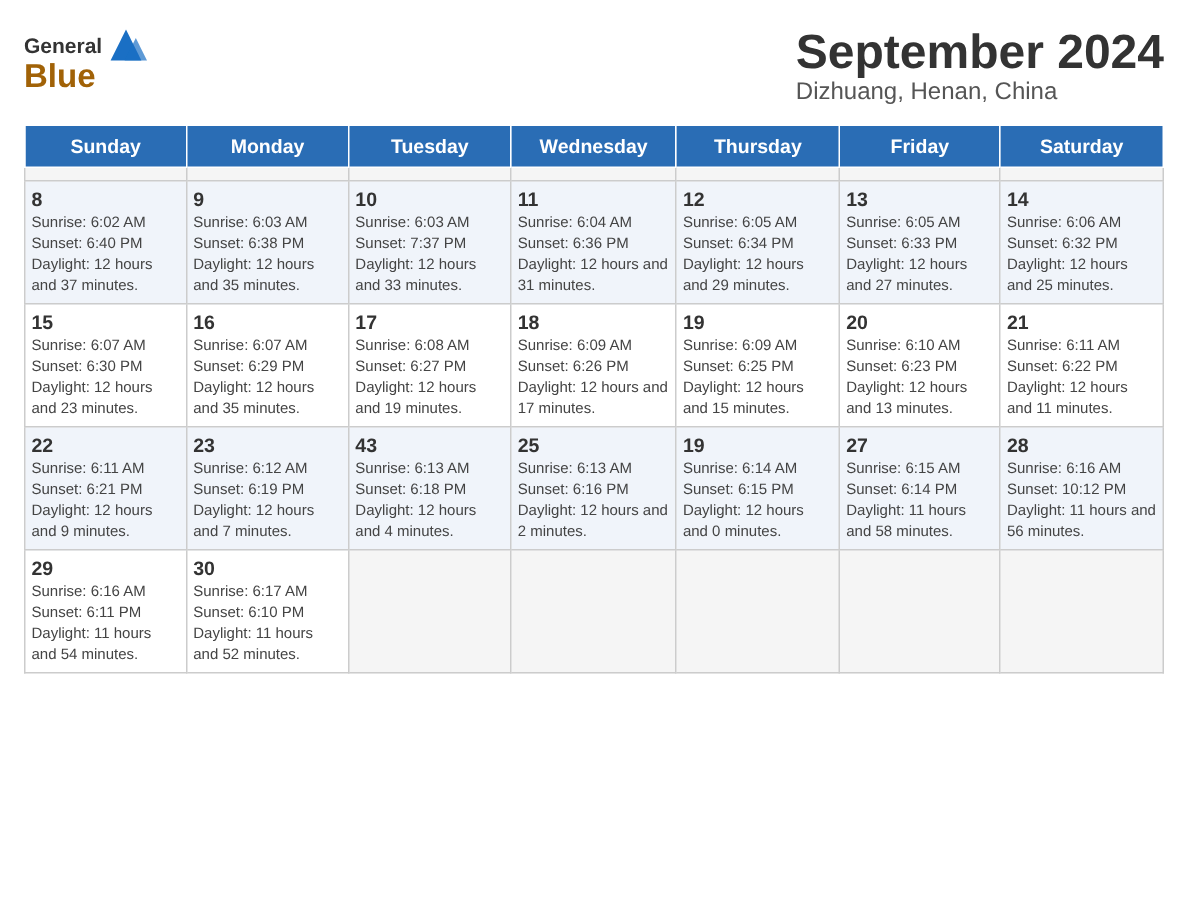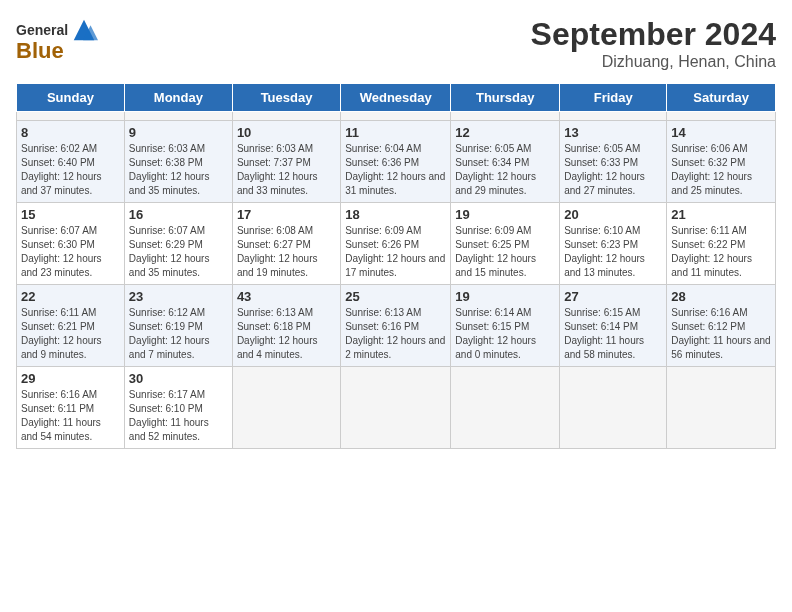--- a/index.html
+++ b/index.html
@@ -29,21 +29,21 @@
       color: #333;
     }
     .logo-general { color: #333; font-weight: bold; }
     .logo-blue { color: #a16207; font-weight: bold; }
     .logo-icon {
       width: 28px;
       height: 28px;
       margin-left: 2px;
     }
     .title-block {
-      text-align: right;
+      text-align: left;
     }
     .title-block h1 {
       font-size: 32px;
       font-weight: bold;
       color: #333;
     }
     .title-block h2 {
       font-size: 16px;
       font-weight: normal;
       color: #555;
@@ -254,21 +254,21 @@
       </td>
         <td>
         <span class="cell-day">27</span>
         <span class="cell-info">Sunrise: 6:15 AM</span><br>
         <span class="cell-info">Sunset: 6:14 PM</span><br>
         <span class="cell-info">Daylight: 11 hours and 58 minutes.</span>
       </td>
         <td>
         <span class="cell-day">28</span>
         <span class="cell-info">Sunrise: 6:16 AM</span><br>
-        <span class="cell-info">Sunset: 6:12 PM</span><br>
+        <span class="cell-info">Sunset: 10:12 PM</span><br>
         <span class="cell-info">Daylight: 11 hours and 56 minutes.</span>
       </td>
       </tr>
       <tr>
         <td>
         <span class="cell-day">29</span>
         <span class="cell-info">Sunrise: 6:16 AM</span><br>
         <span class="cell-info">Sunset: 6:11 PM</span><br>
         <span class="cell-info">Daylight: 11 hours and 54 minutes.</span>
       </td>

